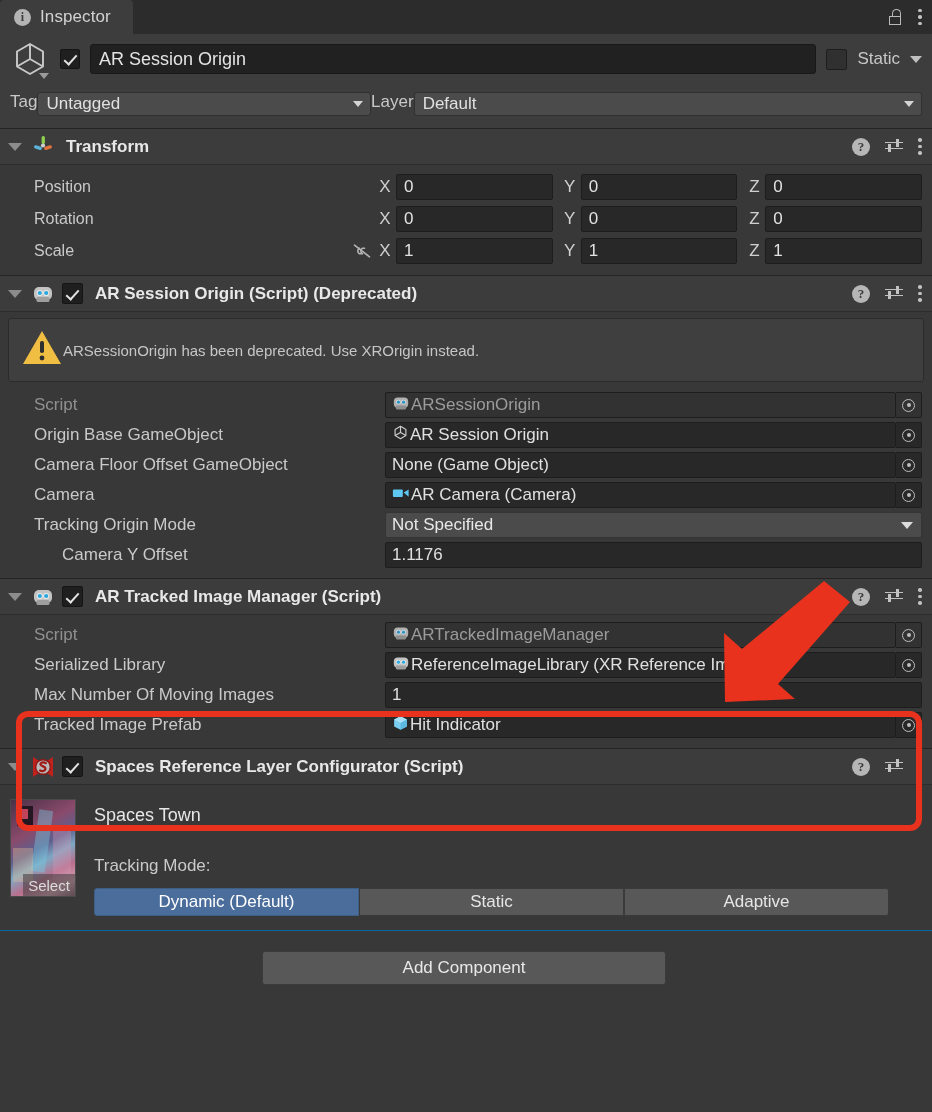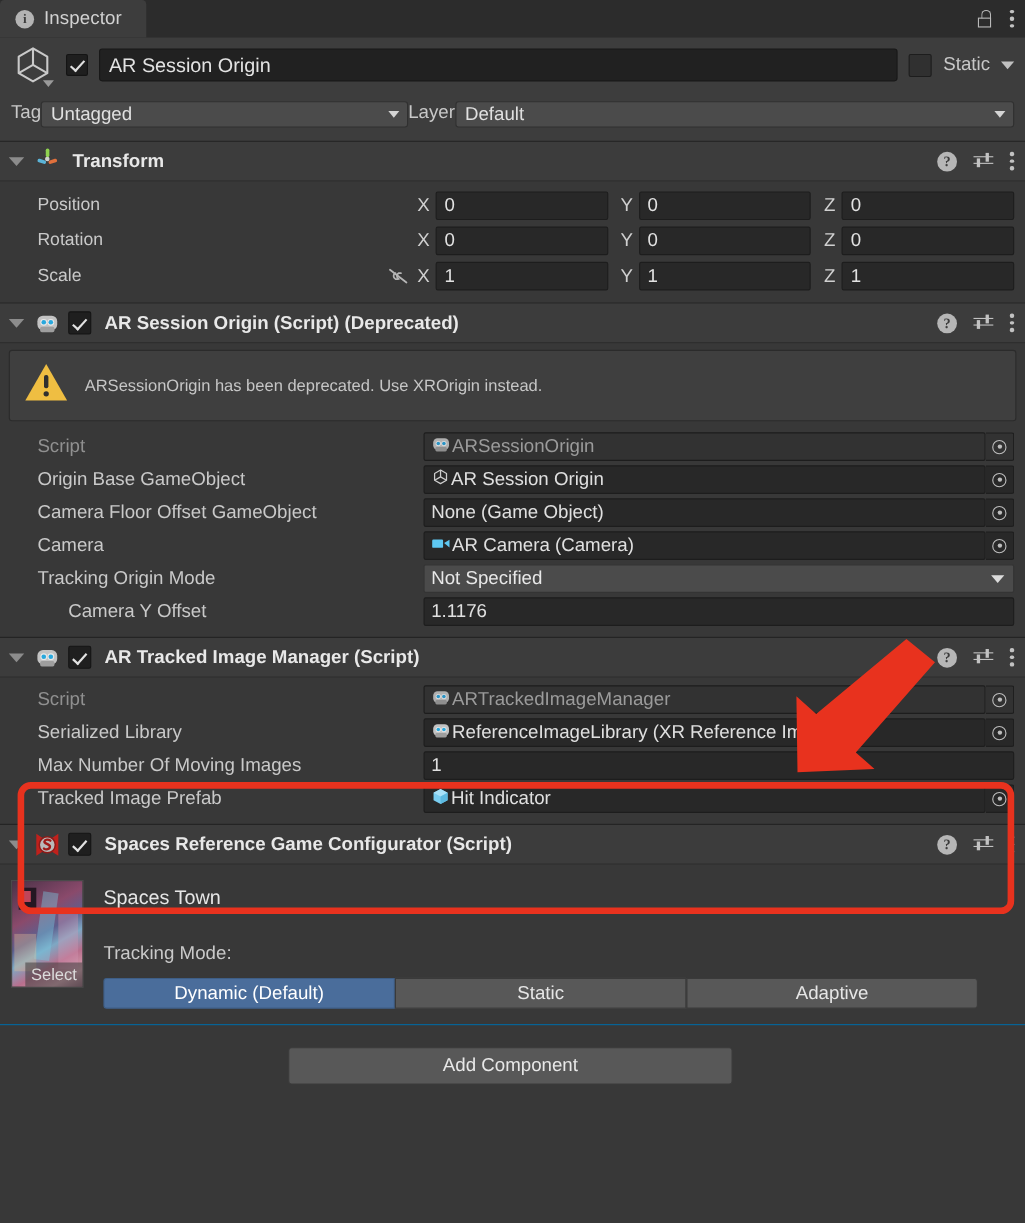--- a/index.html
+++ b/index.html
@@ -165,21 +165,21 @@
     flex: 1 1 0; height: 26px; background: #282828; border: 1px solid #1d1d1d;
     border-radius: 2px; display: flex; align-items: center; padding: 0 7px;
     font-size: 17px; color: #e2e2e2; margin-right: 6px;
   }
   .vfield:last-child { margin-right: 0; }
   .link-icon { width: 24px; flex: 0 0 24px; display: flex; justify-content: center; }
 
   
   .warnbox {
     background: #3f3f3f; border: 1px solid #2b2b2b; border-radius: 3px;
-    margin: 6px 8px 8px 8px; padding: 10px 12px; display: flex; align-items: center; gap: 14px;
+    margin: 6px 8px 8px 8px; padding: 10px 12px; display: flex; align-items: center; 
     min-height: 58px;
   }
   .warn-text { font-size: 15px; color: #c6c6c6; }
 
   
   .script-icon { flex: 0 0 22px; display: flex; align-items: center; }
   .s-logo { flex: 0 0 22px; display: flex; align-items: center; }
 
   
   .sp-body { padding: 14px 10px 14px 10px; display: flex; gap: 18px; }
@@ -585,21 +585,21 @@
       <span class="s-logo">
         <svg width="22" height="22" viewBox="0 0 22 22">
           <path d="M1 1 L7 5 L7 17 L1 21 Z" fill="#c0211c"></path>
           <path d="M21 1 L15 5 L15 17 L21 21 Z" fill="#c0211c"></path>
           <circle cx="11" cy="11" r="8" fill="#8f1a17"></circle>
           <circle cx="11" cy="11" r="6.6" fill="#b9b9b9"></circle>
           <path d="M13.8 7.2 C12 5.8 9 6 8.4 8 C7.8 10.2 13.4 10 13.4 12.6 C13.4 15.2 9.6 15.8 8 14.4" stroke="#9e1b18" stroke-width="2.2" fill="none" stroke-linecap="round"></path>
         </svg>
       </span>
       <span class="chk-sm"></span>
-      <span class="comp-title">Spaces Reference Game Configurator (Script)</span>
+      <span class="comp-title">Spaces Reference Layer Configurator (Script)</span>
       <span class="comp-header-right">
         <span class="help-icon">?</span>
         <span class="preset-icon">
             <i></i>
             <i></i>
             <b></b>
             <b></b>
           </span>
         <span class="kebab">
             <i></i>

